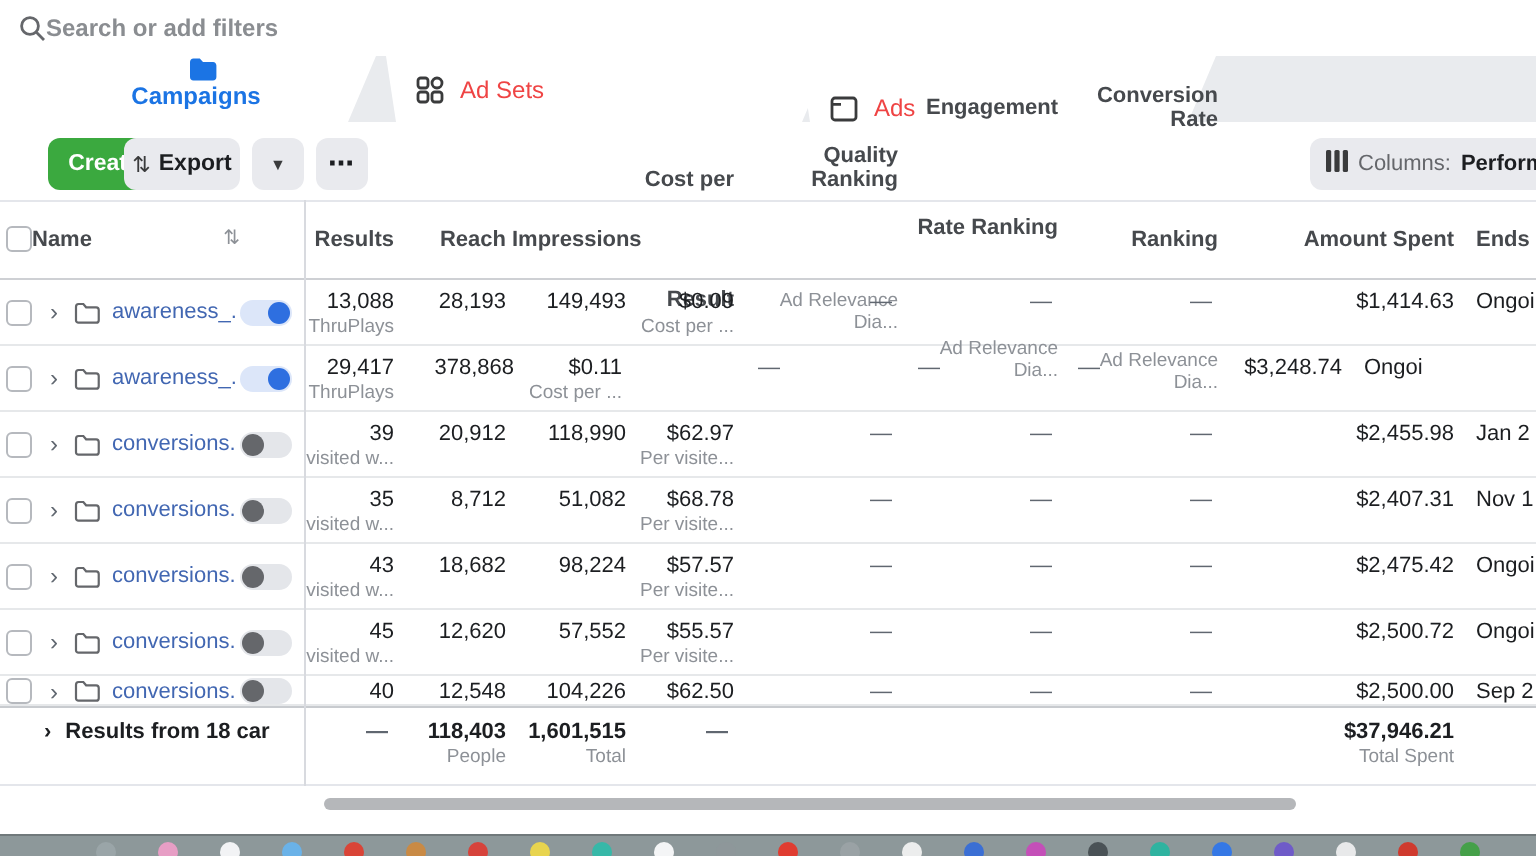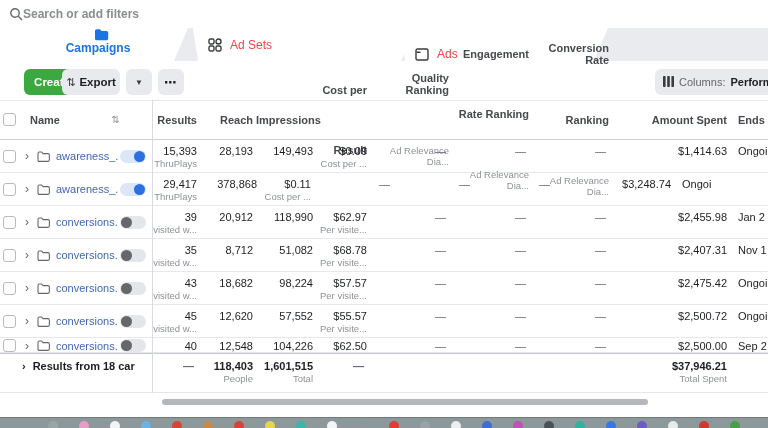--- a/index.html
+++ b/index.html
@@ -34,21 +34,21 @@
   .btn-columns .c-value{color:#1c1e21;font-size:11px;font-weight:bold;white-space:nowrap;}
   .exp-arrows{font-size:11px;font-weight:normal;color:#3a3b3c;}
 
   
   .table{position:absolute;left:0;top:100px;width:768px;}
   .hrow,.row,.frow{display:flex;box-sizing:border-box;}
   .hrow{height:40px;border-bottom:1px solid #ced0d4;align-items:center;}
   .name-group{width:152px;flex:none;display:flex;align-items:center;box-sizing:border-box;}
   .vdivider{position:absolute;left:152px;top:0;width:1px;height:293px;background:#d8dadf;}
   .cb{width:13px;height:13px;border:1.5px solid #b6b9be;border-radius:3px;background:#fff;flex:none;margin-left:3px;box-sizing:border-box;}
-  .hname{margin-left:14px;font-size:11px;font-weight:bold;color:#46494d;}
+  .hname{font-size:11px;font-weight:bold;color:#46494d;}
   .sort-icon{margin-left:auto;margin-right:32px;font-size:10px;color:#8d9197;}
   .hcell{display:flex;flex-direction:column;justify-content:center;text-align:right;
          font-size:11px;font-weight:bold;color:#46494d;line-height:12px;box-sizing:border-box;padding-right:3px;gap:48px;}
   .hsub{font-weight:normal;font-size:9.5px;color:#8d9197;line-height:11px;margin-top:1px;}
   .col-results{width:48px;flex:none;}.col-reach{width:56px;flex:none;}.col-impr{width:60px;flex:none;}
   .col-cost{width:54px;flex:none;}.col-quality{width:82px;flex:none;}.col-engage{width:80px;flex:none;}
   .col-conv{width:80px;flex:none;}.col-amount{width:118px;flex:none;}.col-ends{width:60px;flex:none;}
   .hcell.left{text-align:left;padding-left:8px;}
 
   .row{height:33px;border-bottom:1px solid #e6e8ea;align-items:stretch;background:#fff;}
@@ -209,21 +209,21 @@
         <svg width="13" height="11" viewBox="0 0 14 12">
                 <path d="M1 2.6C1 1.8 1.6 1.1 2.4 1.1H5l1.5 1.8H12c.8 0 1.4.7 1.4 1.5v5.5c0 .8-.6 1.4-1.4 1.4H2.4C1.6 11.3 1 10.7 1 9.9Z" fill="none" stroke="#65676b" stroke-width="1.2"></path>
               </svg>
       </span>
       <a class="cname">awareness_...</a>
       <span class="toggle on">
               <span class="knob"></span>
             </span>
     </div>
     <div class="cell col-results">
-            <div class="val">15,393</div>
+            <div class="val">13,088</div>
             <div class="sub">ThruPlays</div>
           </div>
     <div class="cell col-reach">
             <div class="val">28,193</div>
           </div>
     <div class="cell col-impr">
             <div class="val">149,493</div>
           </div>
     <div class="cell col-cost">
             <div class="val">$0.09</div>

